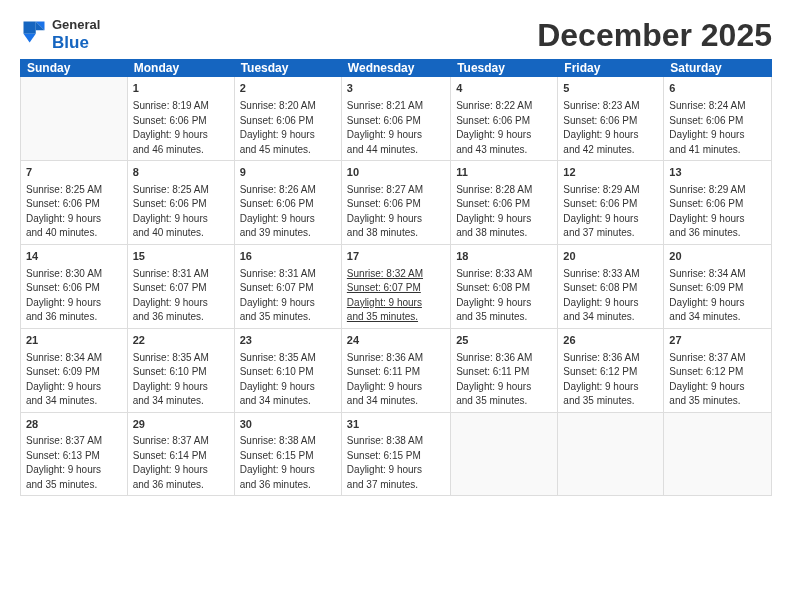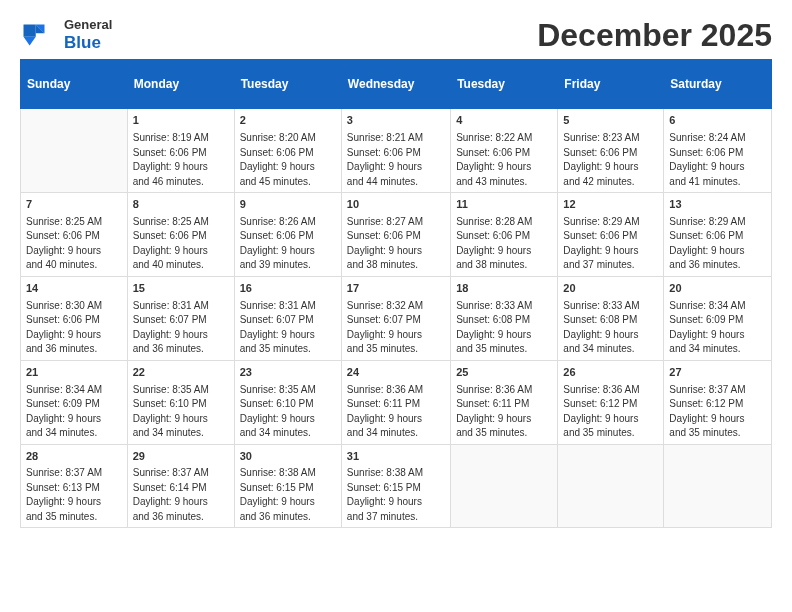--- a/index.html
+++ b/index.html
@@ -17,22 +17,22 @@
       background: #fff;
     }
     .header {
       display: flex;
       justify-content: space-between;
       align-items: flex-start;
       margin-bottom: 6px;
     }
     .logo {
       display: flex;
-      align-items: center;
-      gap: 16px;
+      align-items: flex-start;
+      gap: 4px;
     }
     .logo-icon {
       width: 28px;
       height: 28px;
     }
     .title-block {
       text-align: center;
     }
     .month-title {
       font-size: 32px;
@@ -47,21 +47,21 @@
     .calendar {
       width: 100%;
       border-collapse: collapse;
       border: 1px solid #ccc;
     }
     .calendar th {
       background: #1565c0;
       color: #fff;
       font-size: 12px;
       font-weight: bold;
-      padding: 17px 6px;
+      padding: 1px 6px;
       text-align: left;
       border: 1px solid #1565c0;
     }
     .calendar td {
       vertical-align: top;
       padding: 4px 5px;
       border: 1px solid #ddd;
       width: 113px;
       min-height: 80px;
       font-size: 10.5px;
@@ -184,21 +184,21 @@
 Daylight: 9 hours
 and 36 minutes.</span></td>
           <td><span class="day-num">15</span><span class="day-info" style="white-space: pre-line;">Sunrise: 8:31 AM
 Sunset: 6:07 PM
 Daylight: 9 hours
 and 36 minutes.</span></td>
           <td><span class="day-num">16</span><span class="day-info" style="white-space: pre-line;">Sunrise: 8:31 AM
 Sunset: 6:07 PM
 Daylight: 9 hours
 and 35 minutes.</span></td>
-          <td><span class="day-num">17</span><span class="day-info" style="white-space: pre-line;">Sunrise: 8:32 AM
+          <td><span class="day-num">17</span><span class="day-info" style="white-space: pre-line; text-decoration: underline;">Sunrise: 8:32 AM
 Sunset: 6:07 PM
 Daylight: 9 hours
 and 35 minutes.</span></td>
           <td><span class="day-num">18</span><span class="day-info" style="white-space: pre-line;">Sunrise: 8:33 AM
 Sunset: 6:08 PM
 Daylight: 9 hours
 and 35 minutes.</span></td>
           <td><span class="day-num">20</span><span class="day-info" style="white-space: pre-line;">Sunrise: 8:33 AM
 Sunset: 6:08 PM
 Daylight: 9 hours

